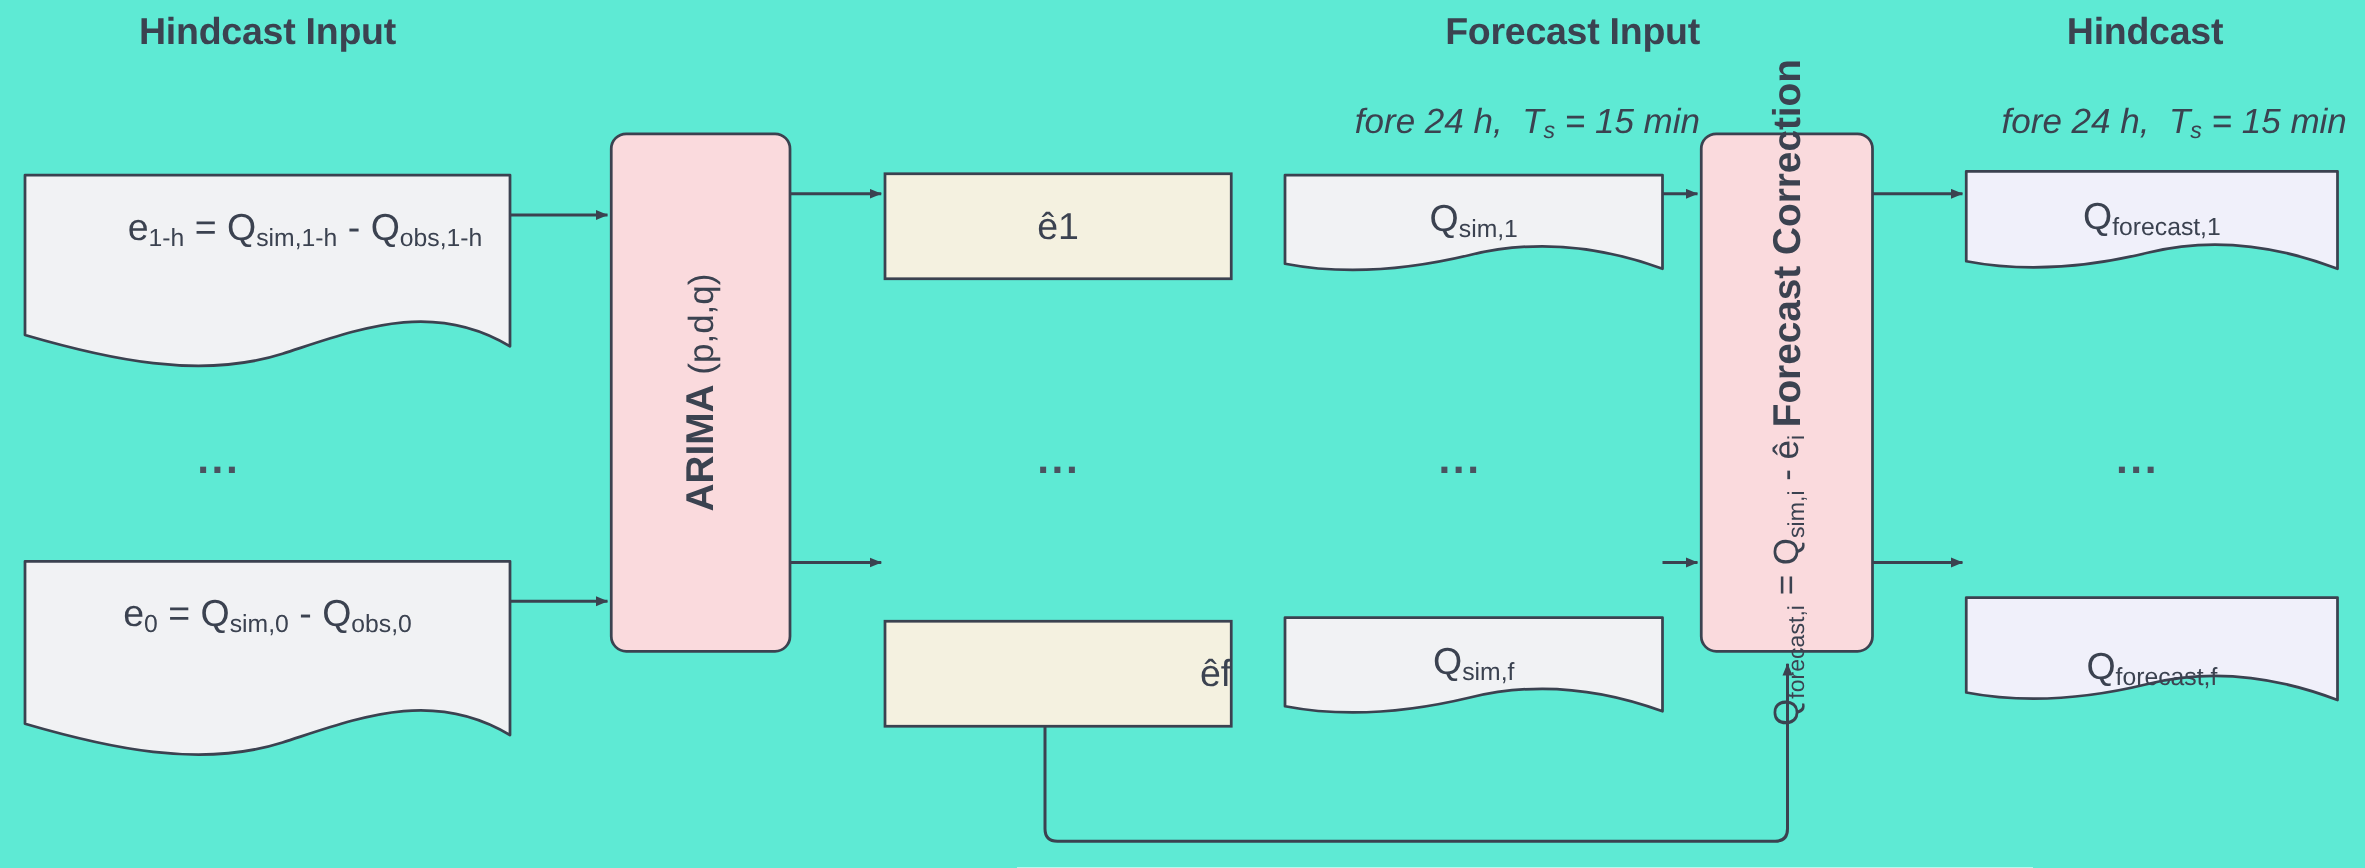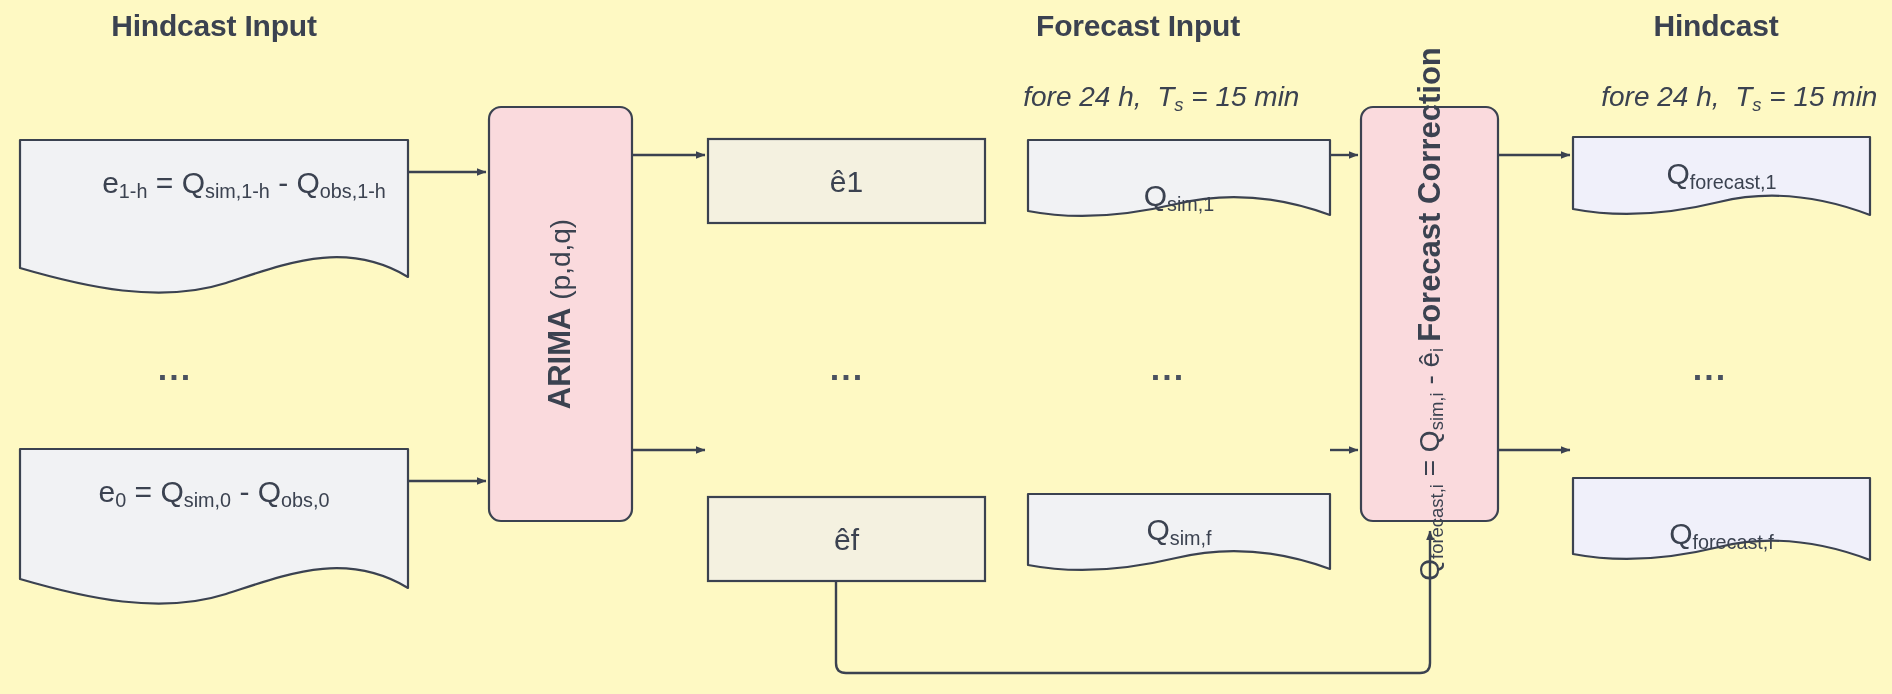--- a/index.html
+++ b/index.html
@@ -6,21 +6,21 @@
   body{
     font-family:"Liberation Sans","DejaVu Sans",sans-serif;
     color:#3b4250;
     -webkit-font-smoothing:antialiased;
   }
   #stage{
     position:relative;
     width:1892px;
     height:694px;
     overflow:hidden;
-    background:#fef9c3;
+    background:#5eead4;
   }
   #svg-layer{position:absolute;left:0;top:0;width:1892px;height:694px;}
 
   .col-header{
     position:absolute;
     text-align:center;
     line-height:1.18;
     pointer-events:none;
   }
   .col-header .ch-title{
@@ -126,21 +126,21 @@
 
     <line x1="1498" y1="450" x2="1570" y2="450" stroke="#3b4250" stroke-width="2.4" marker-end="url(#ah)"></line>
 
     <path d="M836,581 L836,663 Q836,673 846,673 L1420,673 Q1430,673 1430,663 L1430,531" fill="none" stroke="#3b4250" stroke-width="2.4" marker-end="url(#ah)"></path>
   </svg>
 
   <div class="col-header" style="left:20px; top:8px; width:388px;">
     <span class="ch-title">Hindcast Input</span>
   </div>
 
-  <div class="col-header" style="left:968px; top:8px; width:340px;">
+  <div class="col-header" style="left:1020px; top:8px; width:340px;text-align:right;">
     <span class="ch-title">Forecast Input</span>
     <span class="ch-sub">
       <i>fore 24 h,&nbsp; T<sub>s</sub> = 15 min</i>
     </span>
   </div>
 
   <div class="col-header" style="left:1540px; top:8px; width:352px;">
     <span class="ch-title">Hindcast</span>
     <span class="ch-sub">
       <i>fore 24 h,&nbsp; T<sub>s</sub> = 15 min</i>
@@ -152,25 +152,25 @@
   </div>
 
   <div class="node-label" style="left:20px; top:449px; width:388px; height:84px;justify-content:center;">
     <span class="txt">e<sub>0</sub> = Q<sub>sim,0</sub> - Q<sub>obs,0</sub></span>
   </div>
 
   <div class="node-label" style="left:708px; top:139px; width:277px; height:84px;text-align:center;">
     <span class="txt">ê1</span>
   </div>
 
-  <div class="node-label" style="left:708px; top:497px; width:277px; height:84px;">
+  <div class="node-label" style="left:708px; top:497px; width:277px; height:84px;justify-content:flex-end;">
     <span class="txt">êf</span>
   </div>
 
-  <div class="node-label" style="left:1028px; top:140px; width:302px; height:70px;margin-top:20px;">
+  <div class="node-label" style="left:1028px; top:140px; width:302px; height:70px;">
     <span class="txt">Q<sub>sim,1</sub></span>
   </div>
 
   <div class="node-label" style="left:1028px; top:494px; width:302px; height:70px;">
     <span class="txt">Q<sub>sim,f</sub></span>
   </div>
 
   <div class="node-label" style="left:1573px; top:137px; width:297px; height:72px;">
     <span class="txt">Q<sub>forecast,1</sub></span>
   </div>

